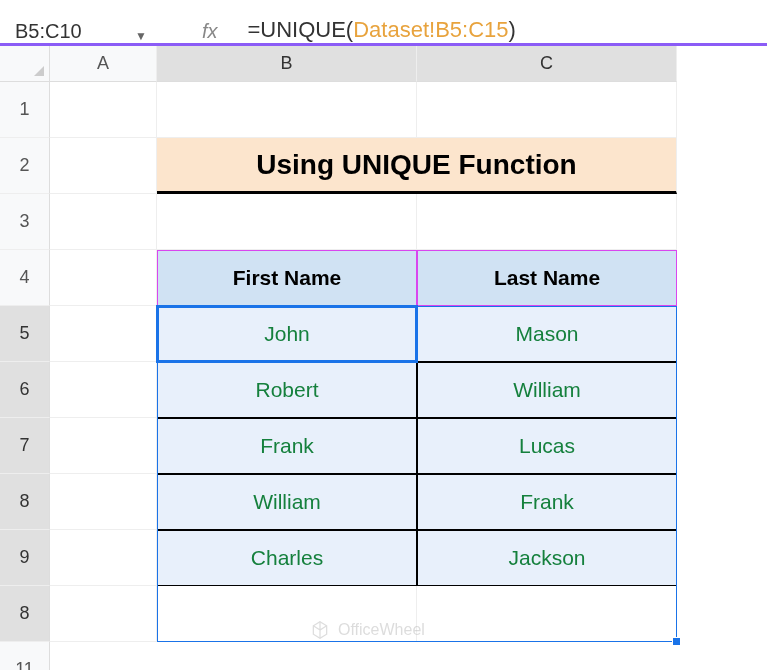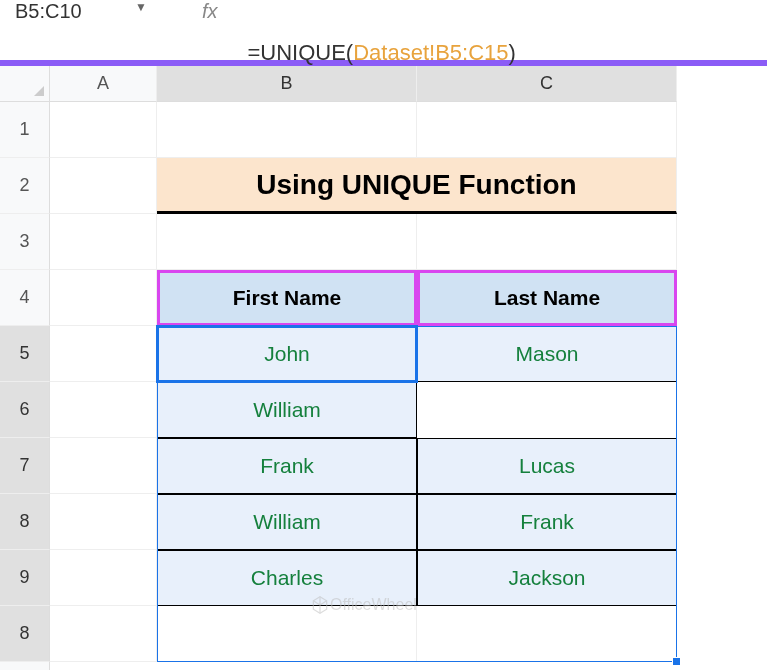--- a/index.html
+++ b/index.html
@@ -1,18 +1,18 @@
 <!DOCTYPE html>
 <html><head>
   <meta charset="utf-8">
   <style>
     * { box-sizing: border-box; margin: 0; padding: 0; }
     body { font-family: Arial, sans-serif; background: #fff; width: 767px; height: 670px; overflow: hidden; position: relative; }
     
-    .formula-bar { display: flex; align-items: flex-start; height: 66px; border-bottom: 6px solid #8b5cf6; background: #fff; }
+    .formula-bar { display: flex; align-items: flex-end; height: 46px; border-bottom: 3px solid #8b5cf6; background: #fff; }
     .name-box { width: 135px; padding: 0 15px; font-size: 20px; color: #333; }
     .dropdown-arrow { color: #666; font-size: 12px; padding-right: 25px; }
     .fx-label { font-style: italic; color: #888; font-size: 20px; padding: 0 30px; }
     .formula-input { flex: 1; font-size: 22px; color: #333; padding-right: 2px; margin-top: 40px; }
     .formula-prefix { color: #333; }
     .formula-ref { color: #e8a33d; }
     .formula-suffix { color: #333; }
     
     .sheet { display: flex; }
     .row-headers { display: flex; flex-direction: column; }
@@ -28,29 +28,29 @@
     .col-a { width: 107px; }
     .col-b { width: 260px; }
     .col-c { width: 260px; }
     
     .cells { position: relative; }
     .row { display: flex; height: 56px; }
     .cell { border-right: 1px solid #eee; border-bottom: 1px solid #eee; display: flex; align-items: center; justify-content: center; font-size: 21px; position: relative; }
     
     .title-cell { background: #fce5cd; font-weight: bold; font-size: 28px; color: #000; border-bottom: 3px solid #000; width: 520px; }
     
-    .header-cell { background: #d0e2f3; font-weight: bold; color: #000; border: 3px solid #d946ef; }
+    .header-cell { background: #d0e2f3; font-weight: bold; color: #000; border: 1px solid #d946ef; }
     .data-cell { background: #e8f0fb; color: #15803d; border: 1px solid #000; }
     
     .active-cell { background: #e8f0fb !important; outline: 3px solid #1a73e8; outline-offset: -2px; z-index: 5; }
     
     .selection-border { position: absolute; top: 224px; left: 107px; width: 520px; height: 336px; border: 1px solid #1a73e8; pointer-events: none; z-index: 3; }
     .fill-handle { position: absolute; bottom: -5px; right: -5px; width: 9px; height: 9px; background: #1a73e8; border: 1px solid #fff; z-index: 6; }
     
-    .watermark { position: absolute; top: 595px; left: 310px; display: flex; align-items: center; color: #bbb; font-size: 16px; opacity: 0.5; z-index: 10; }
+    .watermark { position: absolute; top: 620px; left: 310px; display: flex; align-items: center; gap: 8px; color: #bbb; font-size: 16px; opacity: 0.5; z-index: 10; }
     .watermark-icon { width: 20px; height: 20px; }
   </style>
 </head>
 <body>
 
 <div class="formula-bar">
   <div class="name-box">B5:C10</div>
   <div class="dropdown-arrow">▼</div>
   <div class="fx-label">fx</div>
   <div class="formula-input">
@@ -101,20 +101,21 @@
         <div class="cell col-b header-cell">First Name</div>
         <div class="cell col-c header-cell">Last Name</div>
       </div>
       <div class="row">
         <div class="cell col-a"></div>
         <div class="cell col-b data-cell active-cell">John</div>
         <div class="cell col-c data-cell">Mason</div>
       </div>
       <div class="row">
         <div class="cell col-a"></div>
+        <div class="cell col-b data-cell">Robert</div>
         <div class="cell col-c data-cell">William</div>
       </div>
       <div class="row">
         <div class="cell col-a"></div>
         <div class="cell col-b data-cell">Frank</div>
         <div class="cell col-c data-cell">Lucas</div>
       </div>
       <div class="row">
         <div class="cell col-a"></div>
         <div class="cell col-b data-cell">William</div>

